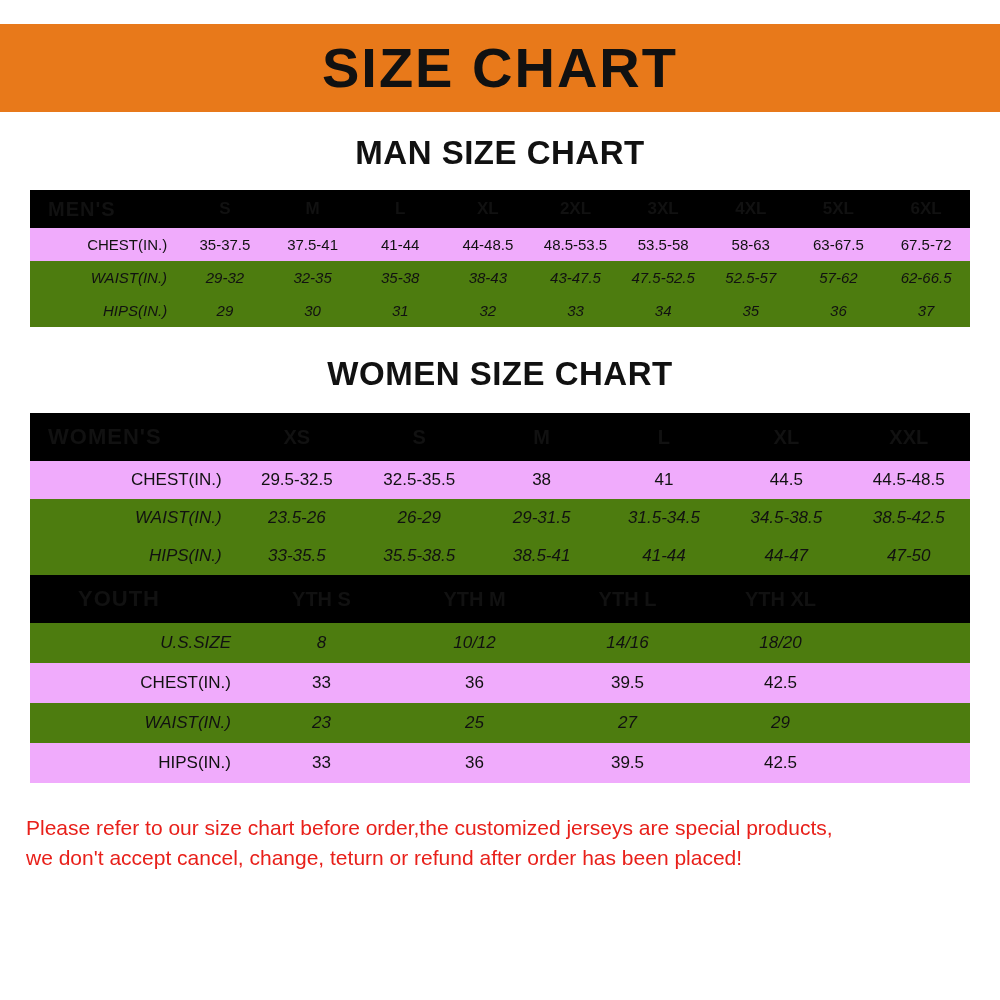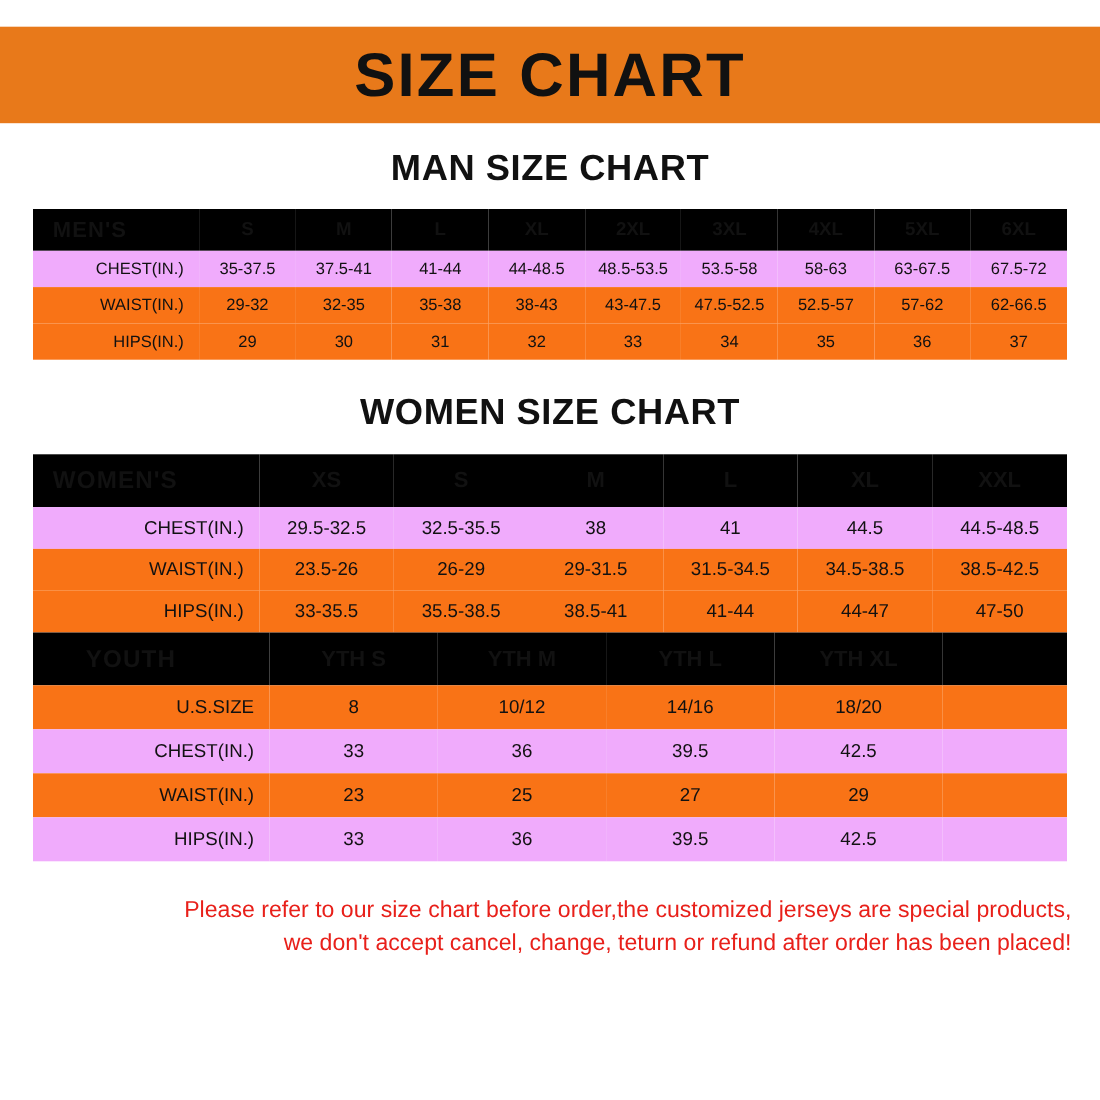--- a/index.html
+++ b/index.html
@@ -62,21 +62,21 @@
   .hdr-row td.rowlabel {
     text-align: left;
     padding-left: 18px;
     letter-spacing: 1px;
   }
   .rowlabel {
     text-align: right;
     padding-right: 14px;
     color: #111111;
   }
-  tr.shade td { background: #f97316; }
+  tr.shade td { background: #4d7c0f; font-style: italic; }
   tr.plain td { background: #f0abfc; }
 
   
   #man-table td { height: 33px; font-size: 15px; color: #111; }
   #man-table .hdr-row td { height: 38px; font-size: 17px; }
   #man-table .hdr-row td.rowlabel { font-size: 20px; }
   #man-table .rowlabel { font-size: 15px; }
 
   
   #women-table td { height: 38px; font-size: 17px; color: #111; }
@@ -91,21 +91,21 @@
   #youth-table .rowlabel { font-size: 17px; padding-left: 48px; }
 
   .footer {
     margin-top: 30px;
     padding: 0 26px;
     color: #e8201a;
     font-size: 21px;
     line-height: 1.45;
     text-align: left;
   }
-  .footer div { white-space: nowrap; text-align: right; }
+  .footer div { white-space: nowrap; }
 </style>
 </head>
 <body>
 
 <div class="page">
 
   <div class="banner">
     <div class="banner-title">SIZE CHART</div>
   </div>
 

